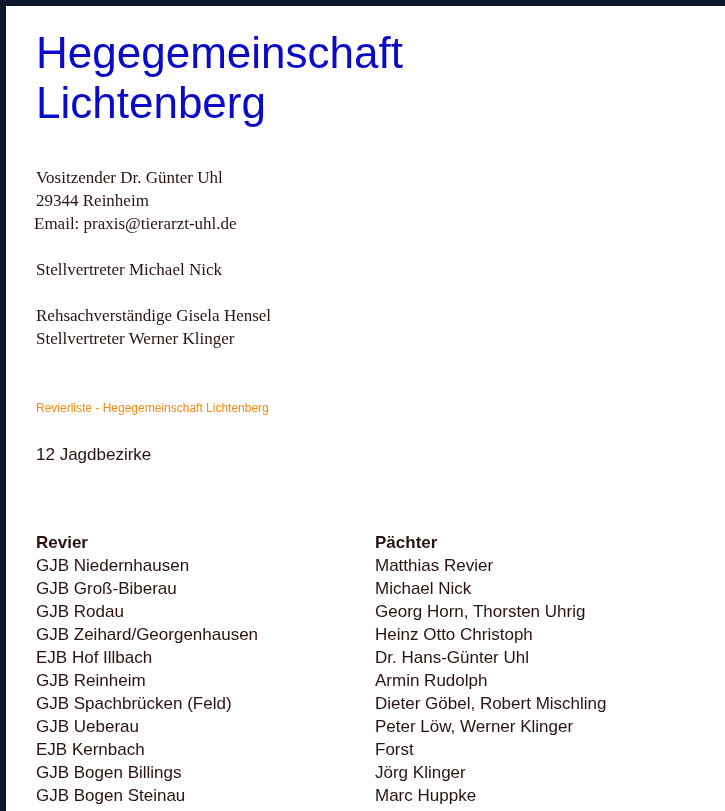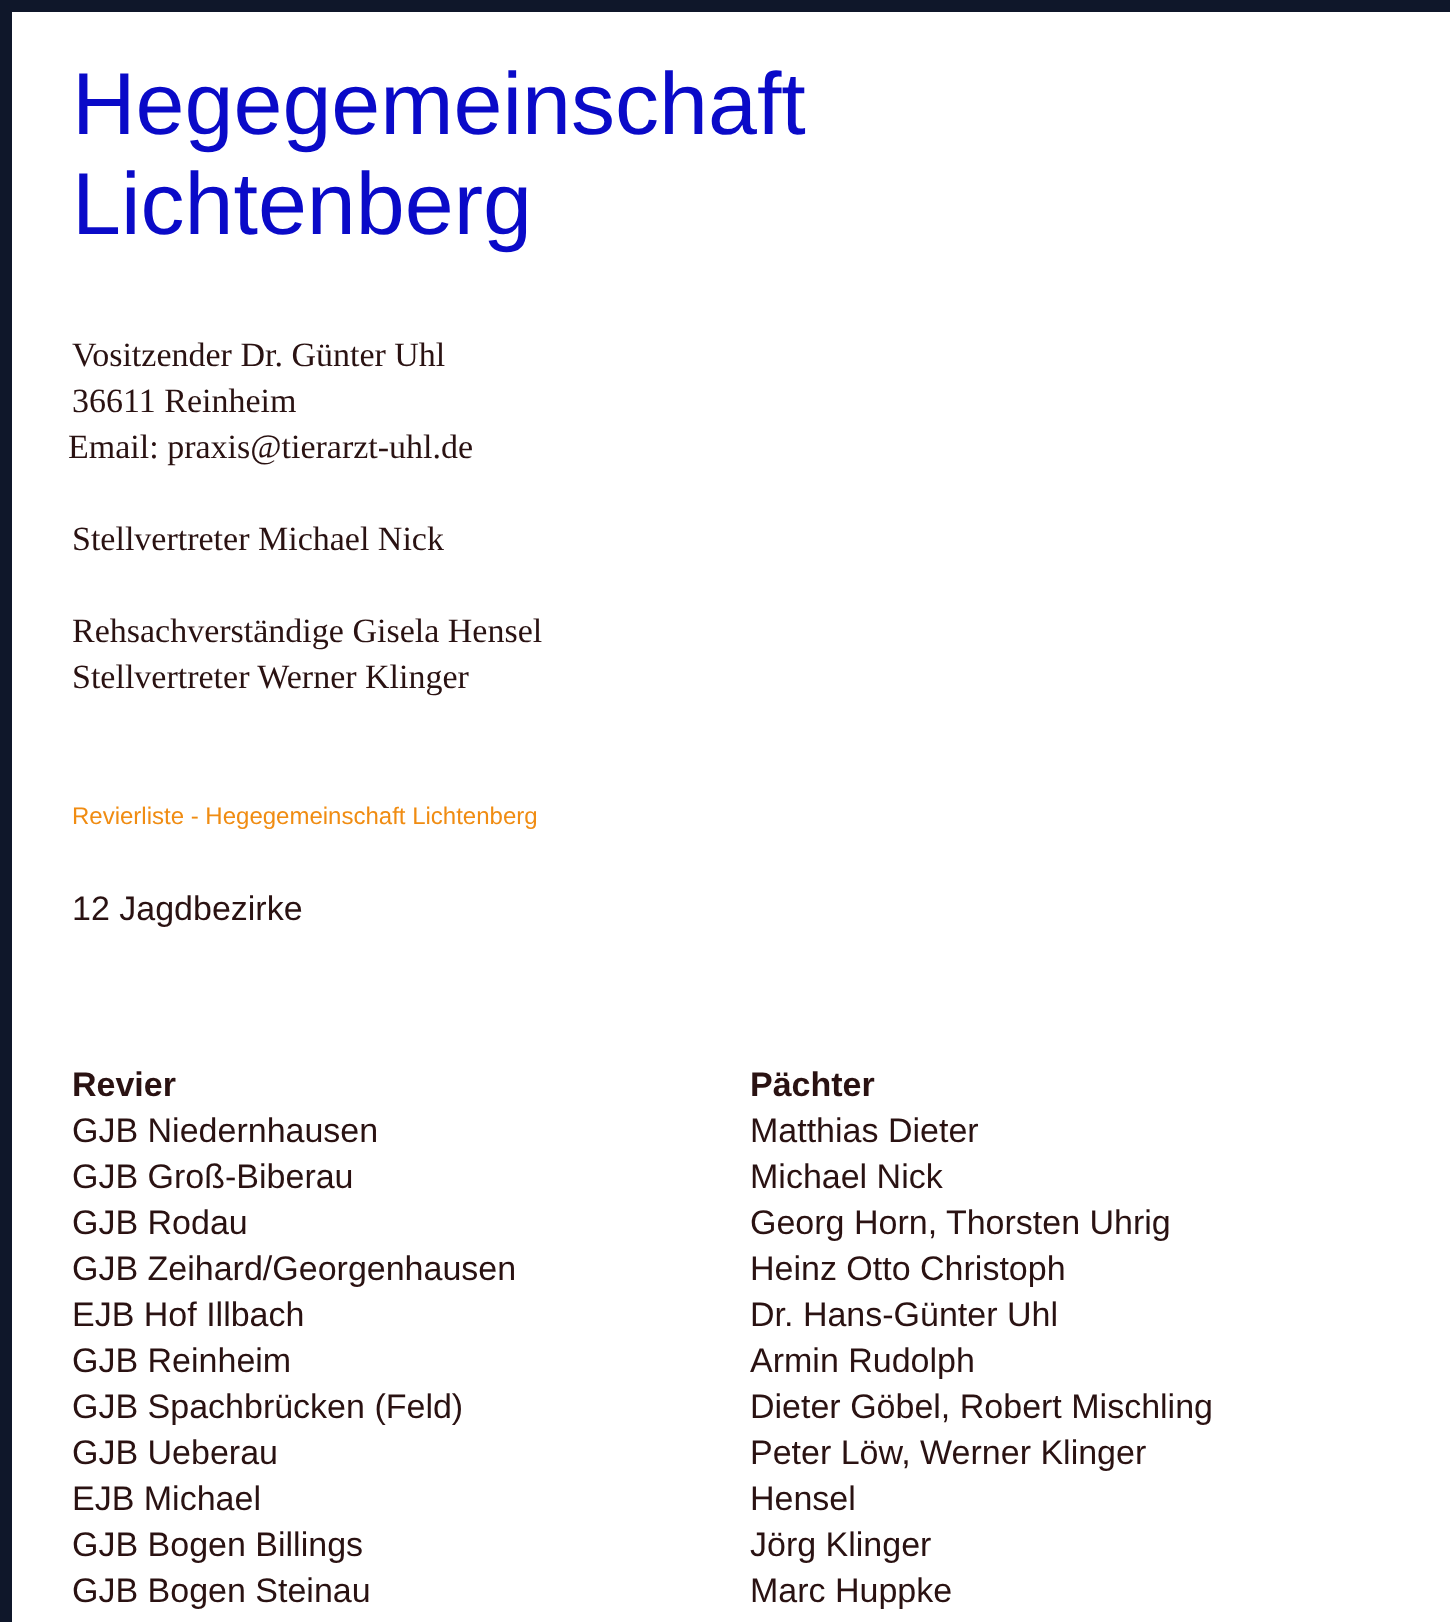--- a/index.html
+++ b/index.html
@@ -38,21 +38,21 @@
 
 <div class="frame">
 
   <h1 class="title">
     <div>Hegegemeinschaft</div>
     <div>Lichtenberg</div>
   </h1>
 
   <div class="contact text">
     <div class="line">Vositzender Dr. Günter Uhl</div>
-    <div class="line">36611 Reinheim</div>
+    <div class="line">29344 Reinheim</div>
     <div class="line email">Email: praxis@tierarzt-uhl.de</div>
     <div class="gap"></div>
     <div class="line">Stellvertreter Michael Nick</div>
     <div class="gap"></div>
     <div class="line">Rehsachverständige Gisela Hensel</div>
     <div class="line">Stellvertreter Werner Klinger</div>
   </div>
 
   <div class="subhead">Revierliste - Hegegemeinschaft Lichtenberg</div>
 
@@ -61,33 +61,33 @@
   <div class="col revier text">
     <div class="head">Revier</div>
     <div class="row">GJB Niedernhausen</div>
     <div class="row">GJB Groß-Biberau</div>
     <div class="row">GJB Rodau</div>
     <div class="row">GJB Zeihard/Georgenhausen</div>
     <div class="row">EJB Hof Illbach</div>
     <div class="row">GJB Reinheim</div>
     <div class="row">GJB Spachbrücken (Feld)</div>
     <div class="row">GJB Ueberau</div>
-    <div class="row">EJB Michael</div>
+    <div class="row">EJB Kernbach</div>
     <div class="row">GJB Bogen Billings</div>
     <div class="row">GJB Bogen Steinau</div>
   </div>
 
   <div class="col paechter text">
     <div class="head">Pächter</div>
-    <div class="row">Matthias Dieter</div>
+    <div class="row">Matthias Revier</div>
     <div class="row">Michael Nick</div>
     <div class="row">Georg Horn, Thorsten Uhrig</div>
     <div class="row">Heinz Otto Christoph</div>
     <div class="row">Dr. Hans-Günter Uhl</div>
     <div class="row">Armin Rudolph</div>
     <div class="row">Dieter Göbel, Robert Mischling</div>
     <div class="row">Peter Löw, Werner Klinger</div>
-    <div class="row">Hensel</div>
+    <div class="row">Forst</div>
     <div class="row">Jörg Klinger</div>
     <div class="row">Marc Huppke</div>
   </div>
 
 </div>
 
 </body></html>

